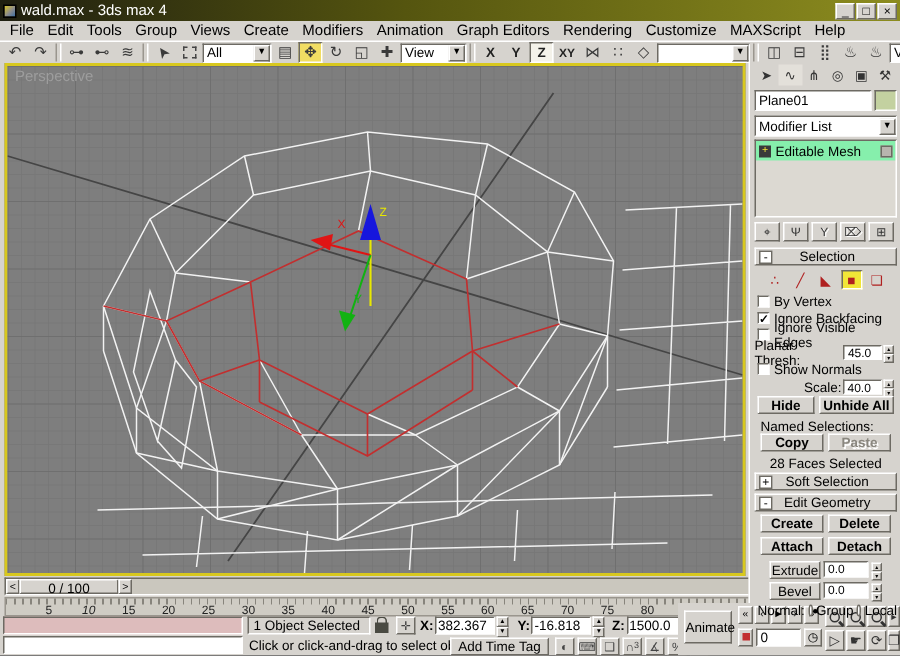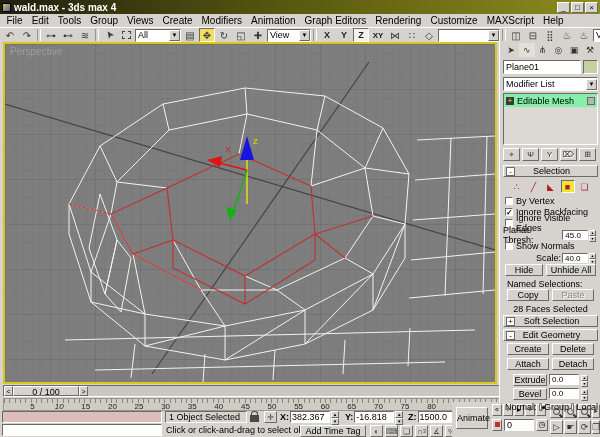--- a/index.html
+++ b/index.html
@@ -13,21 +13,21 @@
   .out { border:1px solid; border-color:#ffffff #6d6a63 #6d6a63 #ffffff; background:#d6d3ce; }
   .in  { border:1px solid; border-color:#6d6a63 #ffffff #ffffff #6d6a63; }
   .fieldw { background:#fff; border:1px solid; border-color:#6d6a63 #fff #fff #6d6a63; }
   .dis { color:#8a877f; text-shadow:1px 1px 0 #fff; }
   
   #titlebar { position:absolute; left:0; top:0; width:600px; height:14px;
     background:linear-gradient(90deg,#1f1f10 0%,#55550f 45%,#8c8c1f 100%);
     display:flex; align-items:center; padding:0 2px; }
   #appicon { width:9px; height:9px; margin-right:3px;
     background:linear-gradient(135deg,#d6c228 0%,#8c8c8c 55%,#3c6ea5 100%); border:1px solid #000; }
-  #titletext { color:#fff; font-weight:bold; font-size:10px; white-space:nowrap; }
+  #titletext { color:#fff; font-weight:normal; font-size:10px; white-space:nowrap; }
   #winbtns { margin-left:auto; display:flex; gap:1px; }
   .wbtn { width:13px; height:11px; font-size:8px; line-height:9px; text-align:center; color:#000; }
   
   #menubar { position:absolute; left:0; top:14px; width:600px; height:13px;
     display:flex; align-items:center; padding-left:2px; }
   .mitem { padding:0 4.5px; font-size:10px; }
   
   #toolbar { position:absolute; left:0; top:27px; width:600px; height:15px;
     display:flex; align-items:center; gap:1px; padding-left:2px; border-top:1px solid #fff; }
   .tbtn { width:16px; height:14px; display:flex; align-items:center; justify-content:center;
@@ -119,21 +119,21 @@
     color:#b02020; font-size:9px; }
   .soicon.active { background:#f1e637; border:1px solid; border-color:#6d6a63 #fff #fff #6d6a63; }
   .cbrow { display:flex; align-items:center; gap:3px; height:10px; margin:0 0 1px 2px; }
   .cb { width:8px; height:8px; background:#fff; border:1px solid; border-color:#6d6a63 #fff #fff #6d6a63;
     font-size:8px; line-height:7px; text-align:center; font-weight:bold; }
   .sprow { display:flex; align-items:center; justify-content:flex-end; gap:1px; height:11px; margin:0 2px 1px 0; }
   .spfield { width:26px; height:10px; font-size:8px; line-height:9px; padding-left:2px; }
   .spin2 { display:flex; flex-direction:column; width:7px; height:10px; }
   .spin2 span { flex:1; font-size:4px; line-height:4px; text-align:center;
     border:1px solid; border-color:#fff #6d6a63 #6d6a63 #fff; background:#d6d3ce; }
-  .btnrow { display:flex; gap:3px; justify-content:center; height:13px; margin-bottom:2px; }
+  .btnrow { display:flex; gap:3px; justify-content:center; height:13px; margin-bottom:2px;font-weight:bold; }
   .pbtn { width:42px; height:12px; font-size:9px; line-height:10px; text-align:center; }
   .lblrow { font-size:9px; margin:1px 0 1px 4px; height:9px; }
   .centerlbl { text-align:center; font-size:9px; height:10px; margin-bottom:1px; }
   .exrow { display:flex; gap:2px; align-items:center; justify-content:center; height:13px; margin-bottom:1px; }
   .exbtn { width:34px; height:12px; font-size:9px; line-height:10px; text-align:center; }
   .exfield { width:30px; height:11px; font-size:8px; line-height:10px; padding-left:2px; }
   .radiorow { display:flex; align-items:center; gap:2px; font-size:9px; height:11px; margin-left:2px; }
   .radio { width:8px; height:8px; border-radius:50%; background:#fff; border:1px solid #6d6a63; position:relative; }
   .radio.sel::after { content:""; position:absolute; left:2px; top:2px; width:3px; height:3px; border-radius:50%; background:#000; }
 </style>

